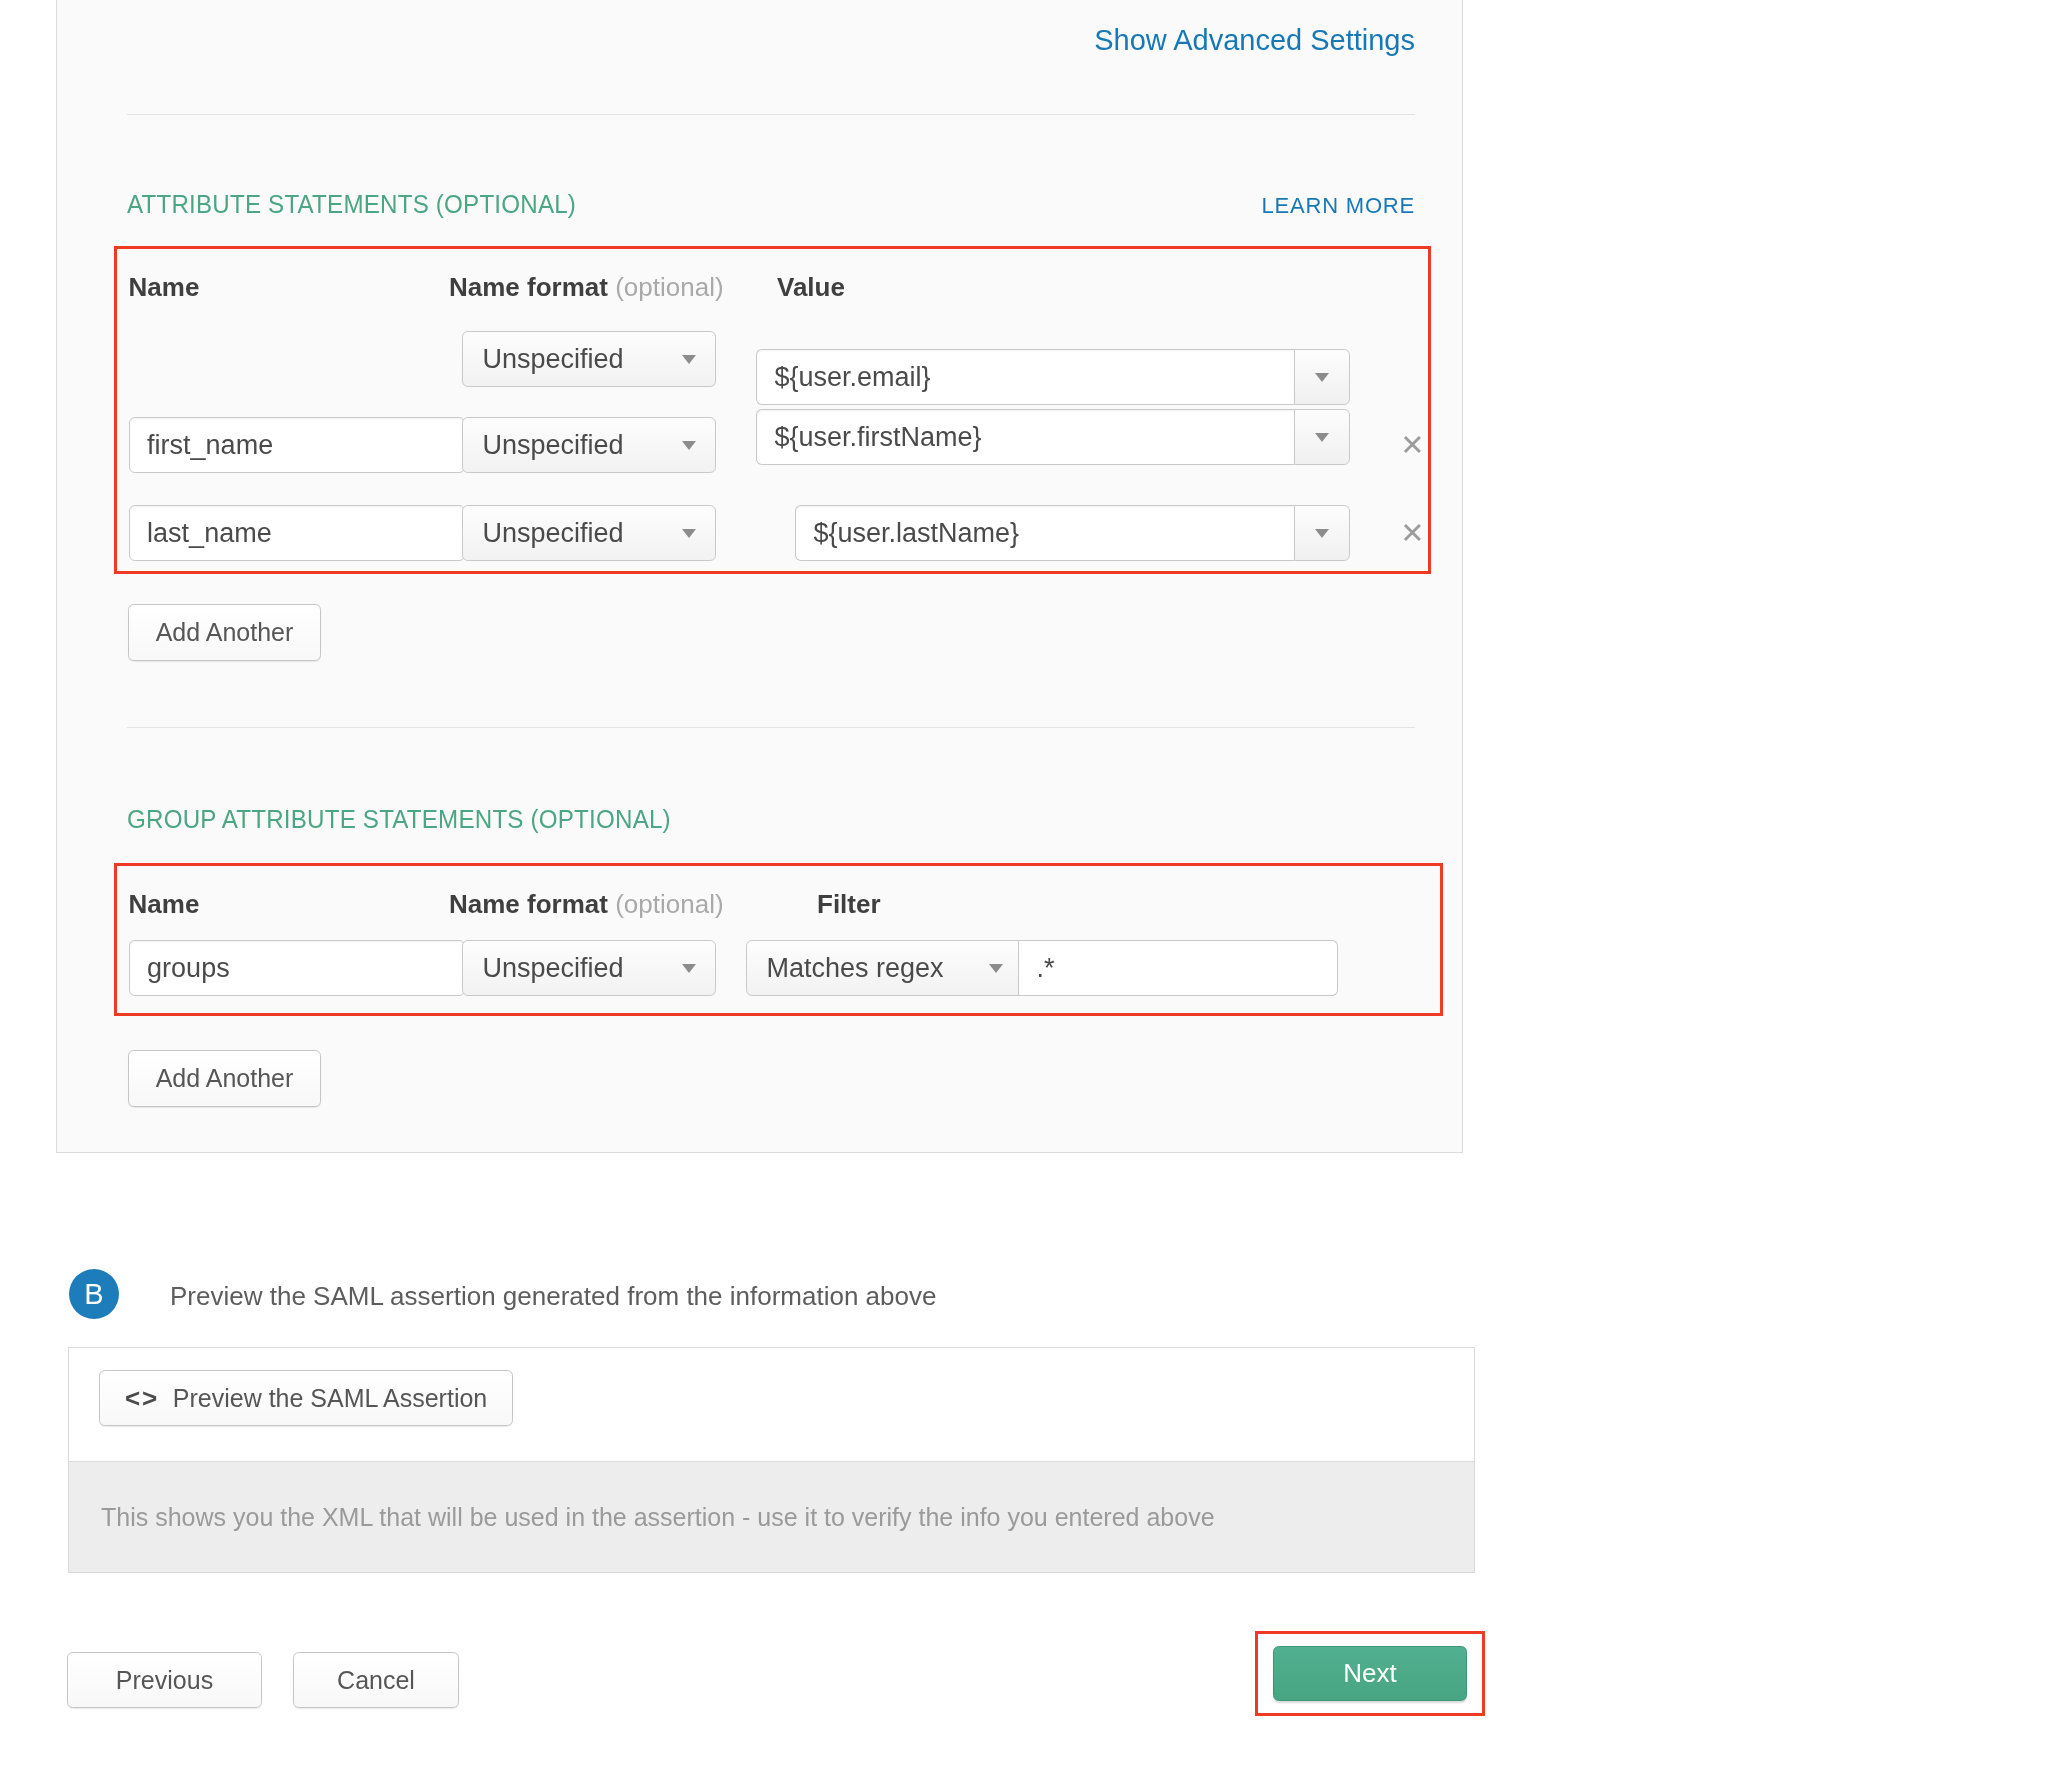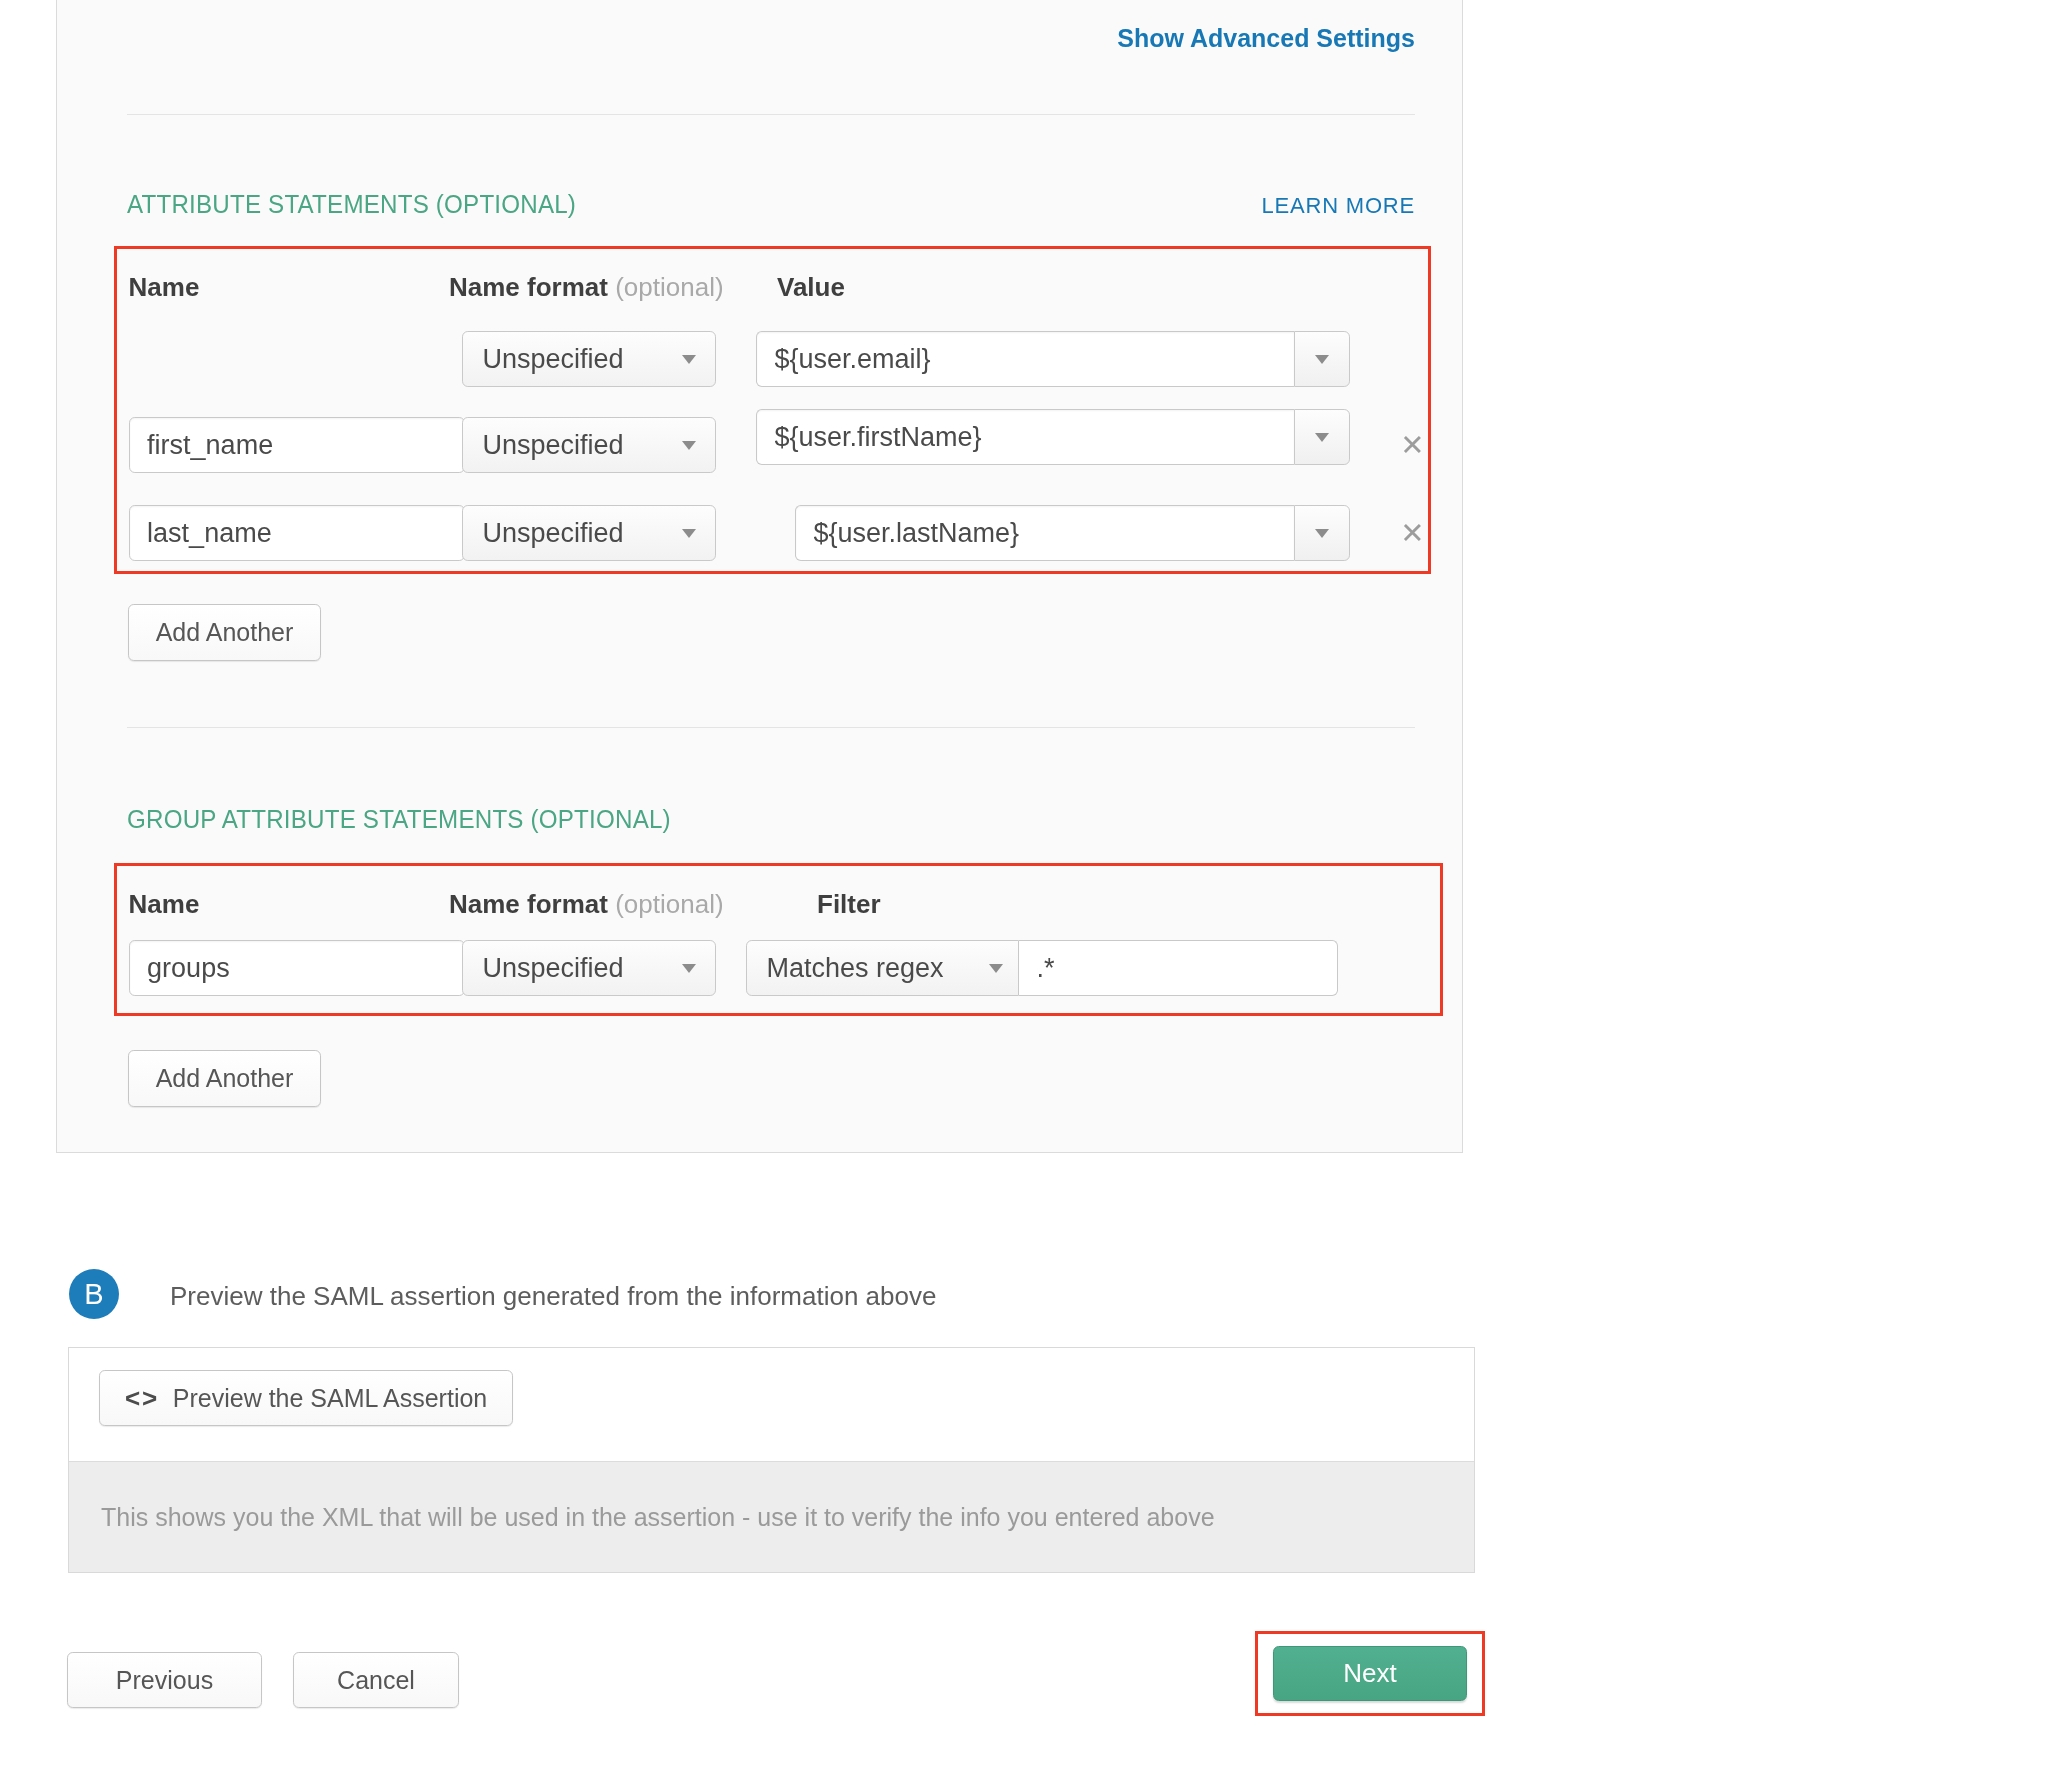--- a/index.html
+++ b/index.html
@@ -3,22 +3,22 @@
 <meta charset="utf-8">
 <style>
   * { margin:0; padding:0; box-sizing:border-box; }
   html,body { width:2067px; height:1770px; background:#ffffff; overflow:hidden; }
   body { position:relative; font-family:"Liberation Sans", sans-serif; color:#4a4a4a; }
 
   
   .panel { position:absolute; left:56px; top:-1.9px; width:1407px; height:1155px;
            background:#fafafa; border:1px solid #dbdbdb; }
 
-  .show-adv { position:absolute; top:25px; right:47px; font-size:25px; color:#1778b5;
-              text-decoration:none; cursor:pointer;font-weight:bold; }
+  .show-adv { position:absolute; top:25px; right:47px; font-size:29px; color:#1778b5;
+              text-decoration:none; cursor:pointer; }
 
   .hr { position:absolute; left:70px; right:47px; border-top:1.9px solid #e4e4e4; }
   .hr1 { top:115px; }
   .hr2 { top:728px; }
 
   .section-title { position:absolute; left:70px; font-size:26px; color:#4aa684;
                    letter-spacing:0.2px; transform:scaleX(0.93); transform-origin:left center;
                    white-space:nowrap; }
   .title1 { top:190px; }
   .title2 { top:805px; }
@@ -126,21 +126,21 @@
     <div class="col-label" style="left:332px;">
       <span>Name format</span>
       <span class="optional">(optional)</span>
     </div>
     <div class="col-label" style="left:660px;">Value</div>
 
     <div class="select row1">
       <span>Unspecified</span>
       <span class="caret"></span>
     </div>
-    <div class="value-combo row1" style="top:82px;">
+    <div class="value-combo row1" style="top:100px;">
       <input value="${user.email}" style="">
       <div class="dd">
         <span class="caret"></span>
       </div>
     </div>
 
     <input class="text-input name-input row2" value="first_name" style="">
     <div class="select row2">
       <span>Unspecified</span>
       <span class="caret"></span>

